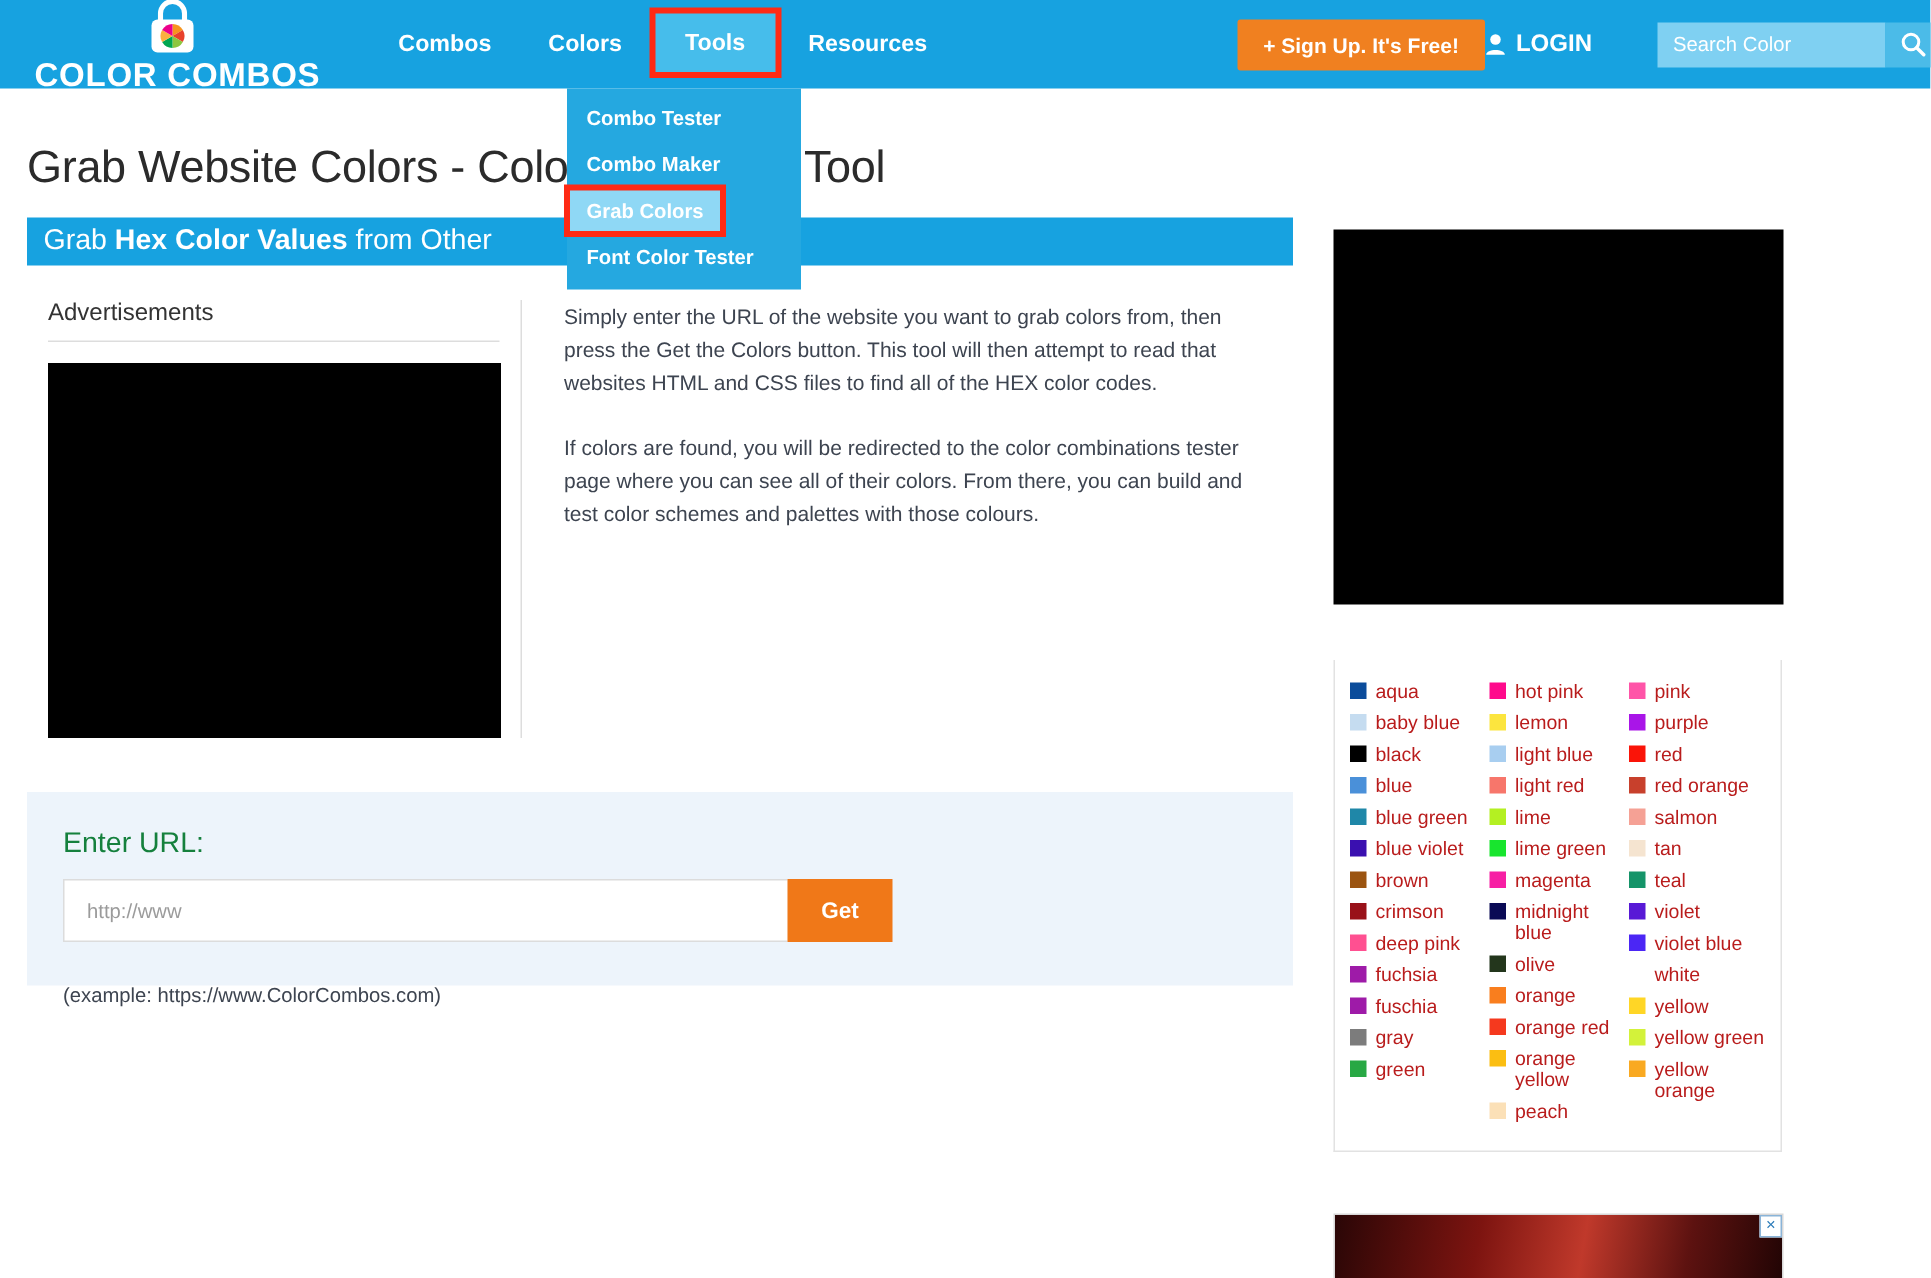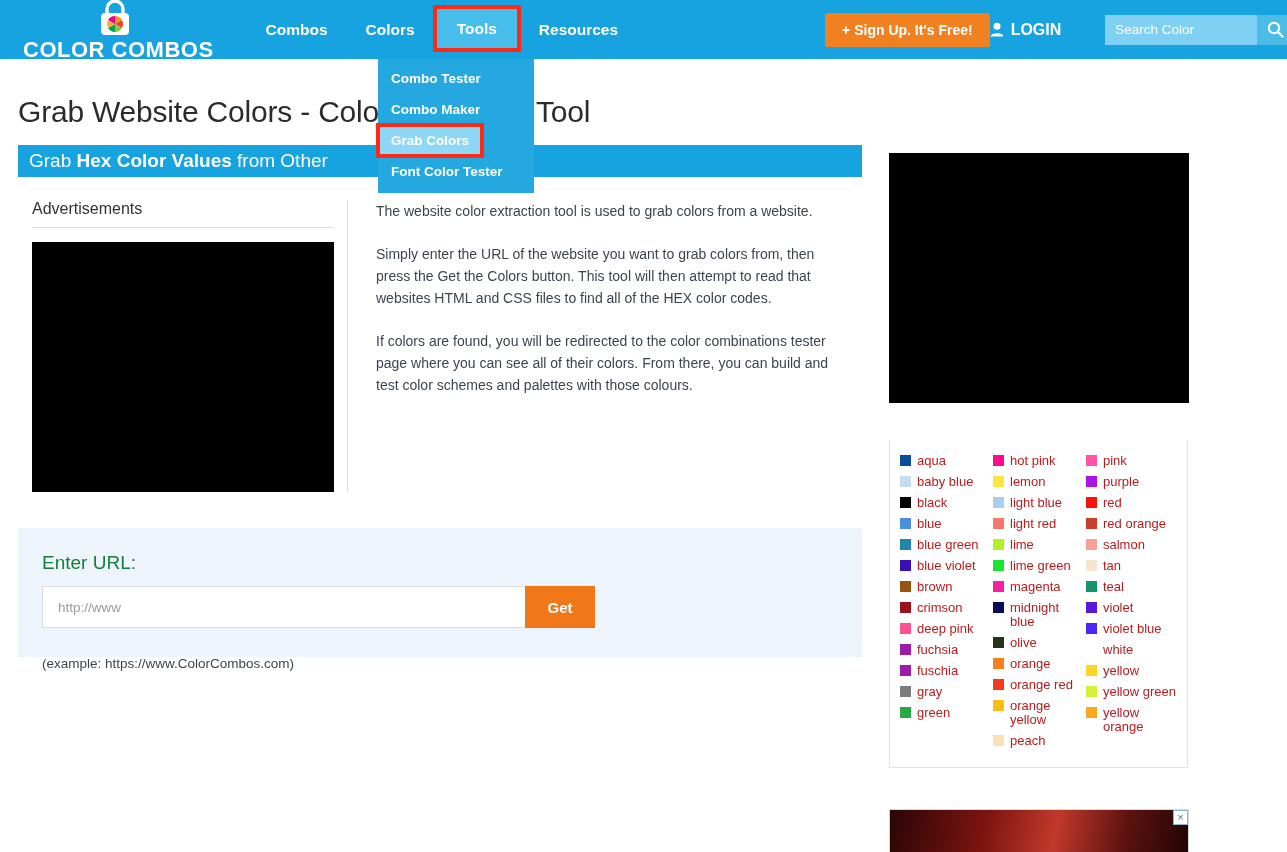--- a/index.html
+++ b/index.html
@@ -321,21 +321,20 @@
     <div class="subbanner">
       <span>Grab </span><b>Hex Color Values</b><span> from Other </span>
     </div>
 
     <div class="two-col">
       <div class="ads-col">
         <div class="ads-title">Advertisements</div>
         <div class="ads-black"></div>
       </div>
       <div class="text-col">
-        <p>The website color extraction tool is used to grab colors from a website.</p>
         <p>Simply enter the URL of the website you want to grab colors from, then press the Get the Colors button. This tool will then attempt to read that websites HTML and CSS files to find all of the HEX color codes.</p>
         <p>If colors are found, you will be redirected to the color combinations tester page where you can see all of their colors. From there, you can build and test color schemes and palettes with those colours.</p>
       </div>
     </div>
 
     <div class="url-panel">
       <div class="url-label">Enter URL:</div>
       <div class="url-row">
         <input class="url-input" type="text" placeholder="http://www" style="">
         <button class="get-btn">Get</button>

